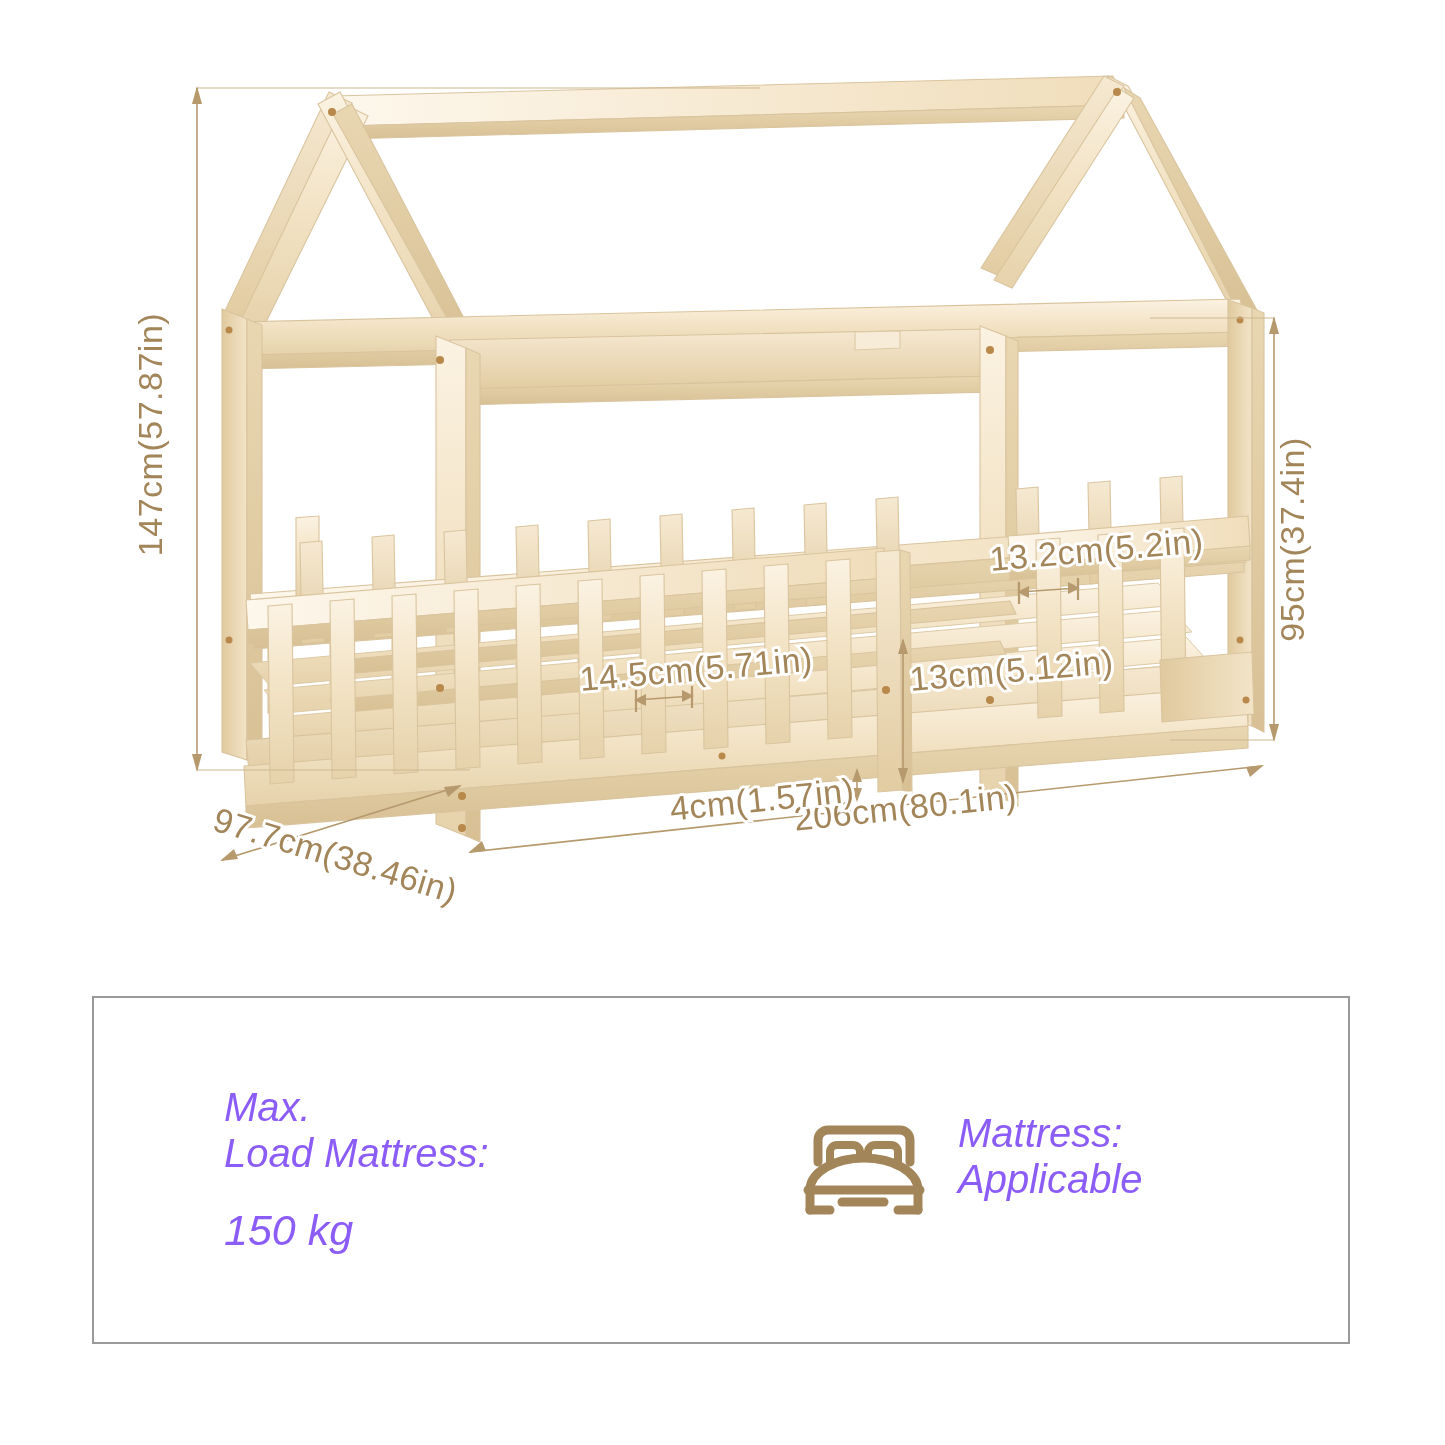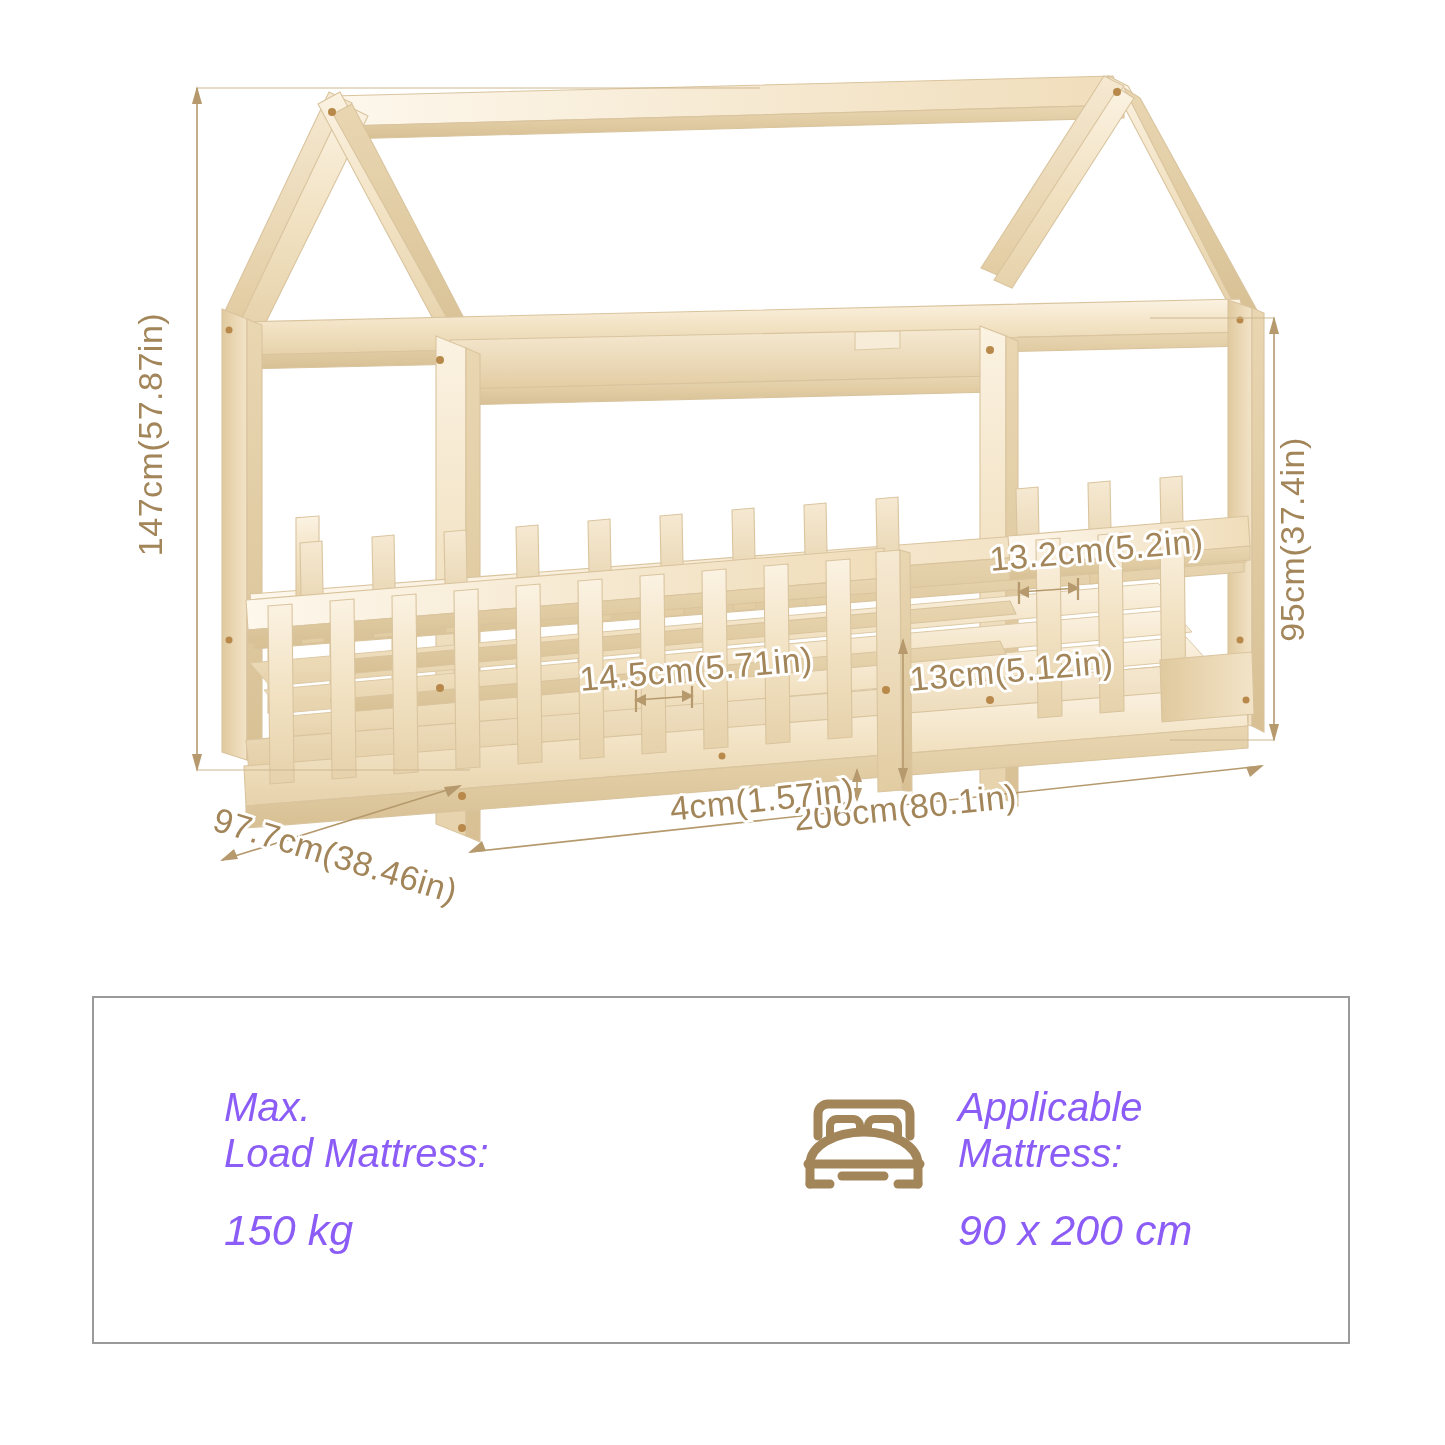--- a/index.html
+++ b/index.html
@@ -304,20 +304,19 @@
           <path d="M68 52 V42 a7 7 0 0 1 7 -7 h16 a7 7 0 0 1 7 7 V52" fill="none" stroke="#a3855a" stroke-width="8" stroke-linejoin="round"></path>
           <path d="M10 80 a54 32 0 0 1 108 0" fill="none" stroke="#a3855a" stroke-width="9" stroke-linejoin="round"></path>
           <line x1="8" y1="80" x2="120" y2="80" stroke="#a3855a" stroke-width="9" stroke-linecap="round"></line>
           <path d="M10 80 V100 M118 80 V100" stroke="#a3855a" stroke-width="9" stroke-linecap="round"></path>
           <line x1="10" y1="100" x2="30" y2="100" stroke="#a3855a" stroke-width="9" stroke-linecap="round"></line>
           <line x1="98" y1="100" x2="118" y2="100" stroke="#a3855a" stroke-width="9" stroke-linecap="round"></line>
           <line x1="42" y1="92" x2="84" y2="92" stroke="#a3855a" stroke-width="9" stroke-linecap="round"></line>
         </svg>
       </div>
       <div class="spec-text">
+        <div>Mattress:</div>
         <div>Applicable</div>
-        <div>Mattress:</div>
-        <div class="val">90 x 200 cm</div>
       </div>
     </div>
 
   </div>
 </div>
 
 </body></html>

